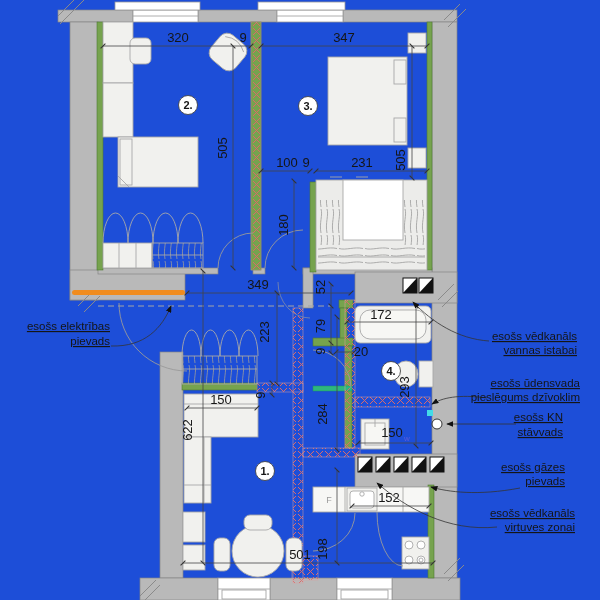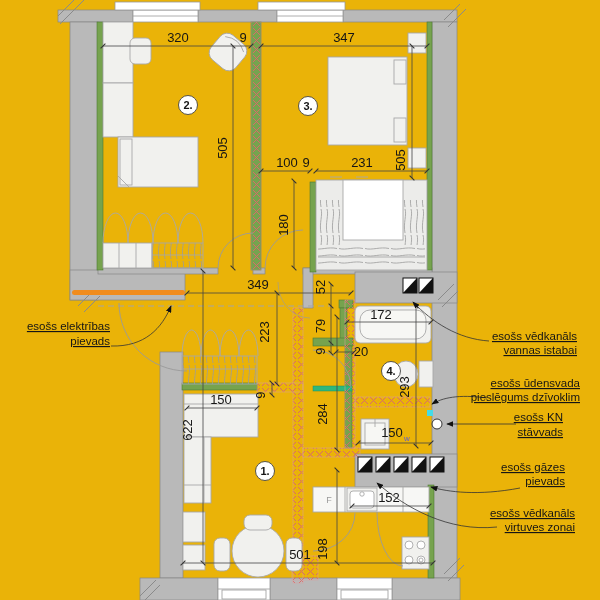--- a/index.html
+++ b/index.html
@@ -1,16 +1,16 @@
 <!DOCTYPE html>
 <html><head>
 <meta charset="utf-8">
 <style>
   html,body{margin:0;padding:0;background:#ffffff;}
-  .stage{position:relative;width:600px;height:600px;background:#eab308;overflow:hidden;
+  .stage{position:relative;width:600px;height:600px;background:#1d4ed8;overflow:hidden;
          font-family:"Liberation Sans", sans-serif;}
   svg{display:block}
   .dim{font:13px "Liberation Sans", sans-serif; fill:#151515;}
   .ann{font:11.5px "Liberation Sans", sans-serif; fill:#151515;}
   .roomnum{font:bold 11px "Liberation Sans", sans-serif; fill:#151515;}
   .sub{font:8px "Liberation Sans", sans-serif; fill:#5b5bd6;}
   .flabel{font:9px "Liberation Sans", sans-serif; fill:#9a9a9a;}
 </style>
 </head>
 <body>

